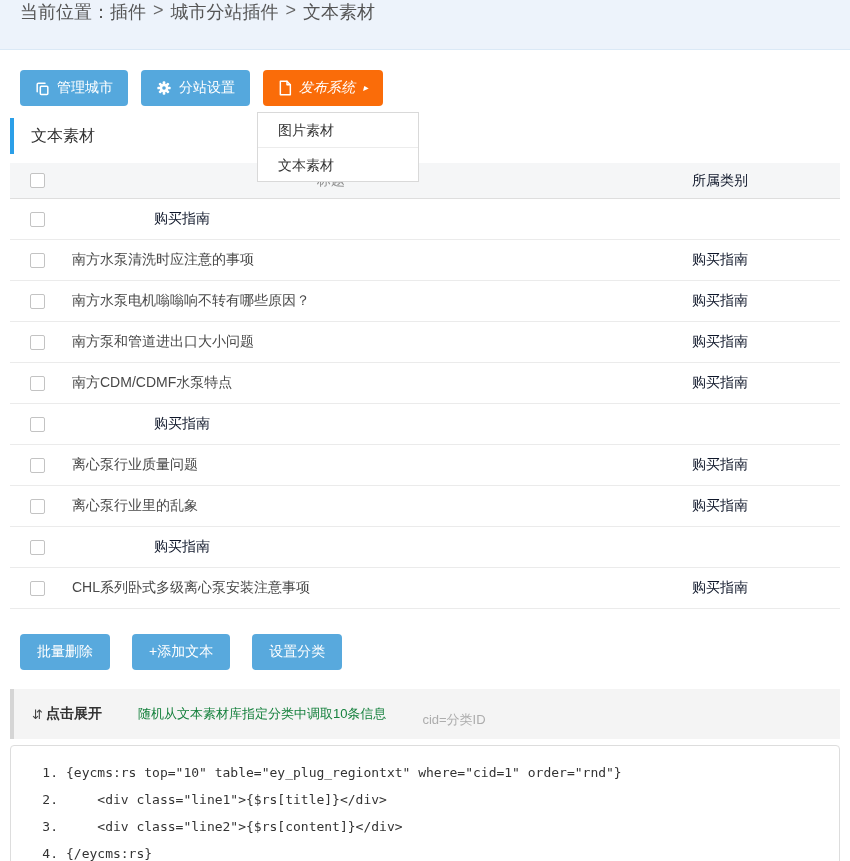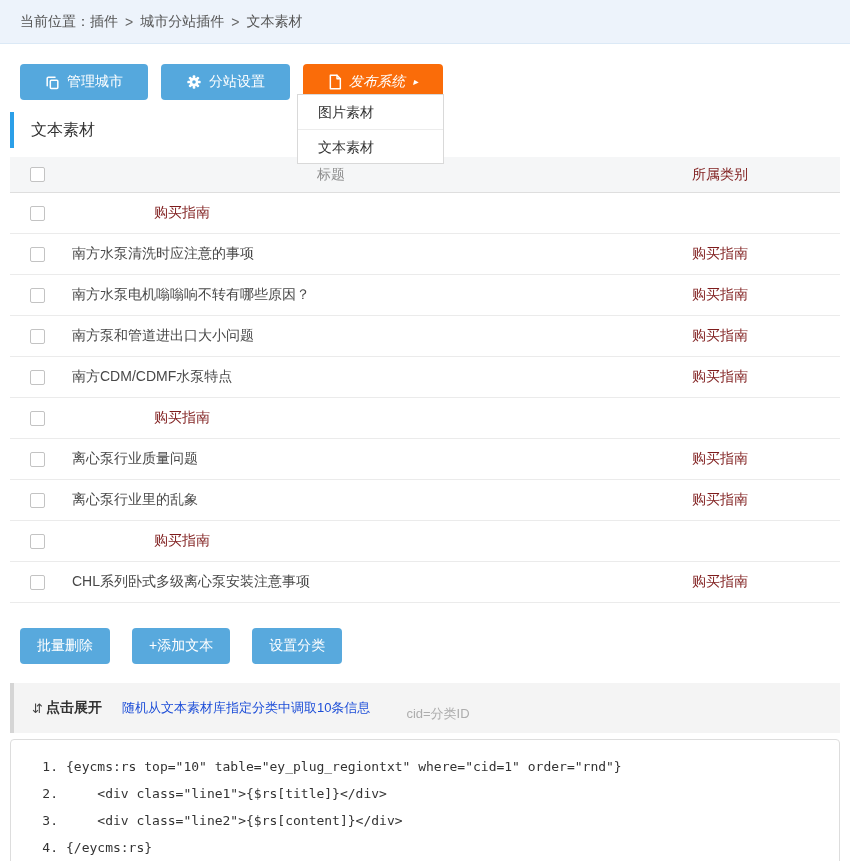--- a/index.html
+++ b/index.html
@@ -10,38 +10,38 @@
     --breadcrumb-border:#dbe9f6;
   }
   *{box-sizing:border-box;}
   html,body{margin:0;padding:0;}
   body{
     width:850px;height:861px;background:#fff;position:relative;overflow:hidden;
     font-family:"Liberation Sans",sans-serif;
   }
   
   .breadcrumb{
-    height:44px;background:var(--breadcrumb-bg);border-bottom:1px solid var(--breadcrumb-border);
-    display:flex;align-items:center;padding:0 20px;font-size:14px;color:#555;
+    height:50px;background:var(--breadcrumb-bg);border-bottom:1px solid var(--breadcrumb-border);
+    display:flex;align-items:flex-start;padding:0 20px;font-size:18px;color:#555;
   }
   .breadcrumb .sep{margin:0 7px;color:#666;}
   
   .toolbar{display:flex;gap:13px;margin:20px 0 0 20px;align-items:flex-start;}
   .btn{
-    display:inline-flex;align-items:center;gap:7px;height:36px;padding:0 25px;
+    display:inline-flex;align-items:center;gap:7px;height:36px;padding:0 15px;
     border:none;border-radius:4px;background:var(--blue);color:#fff;font-size:14px;cursor:pointer;
     font-family:"Liberation Sans",sans-serif;
   }
   .btn svg{display:block;}
   .btn-orange{background:var(--orange);font-style:italic;}
   .caret{font-size:10px;margin-left:1px;line-height:1;}
   .btn-wrap{position:relative;}
   
   .dropdown{
-    position:absolute;left:-6px;top:30px;width:147px;background:#fff;
+    position:absolute;left:-6px;top:42px;width:162px;background:#fff;
     border:1px solid #d9d9d9;z-index:20;
   }
   .dropdown-item{height:34px;line-height:34px;padding-left:20px;font-size:14px;color:#333;cursor:pointer;}
   .dropdown-item + .dropdown-item{border-top:1px solid #ececec;}
   
   .section-title{
     margin:12px 0 0 10px;border-left:4px solid var(--accent);padding-left:17px;
     height:36px;display:flex;align-items:center;font-size:16px;color:#333;
   }
   
@@ -50,36 +50,36 @@
     display:flex;align-items:center;height:36px;background:#f5f6f7;
     border-bottom:1px solid #dedede;color:#8c8c8c;font-size:14px;
   }
   .trow{
     display:flex;align-items:center;height:41px;border-bottom:1px solid #ebebeb;
     font-size:14px;color:#484848;background:#fff;
   }
   .col-check{width:52px;flex:0 0 52px;padding-left:20px;display:flex;align-items:center;}
   .col-title{flex:1;padding-left:10px;}
   .thead .col-title{text-align:center;padding-left:0;}
-  .col-cat{width:240px;flex:0 0 240px;text-align:center;color:#7f1d1d;}
+  .col-cat{width:240px;flex:0 0 240px;text-align:center;color:#0f172a;}
   input[type="checkbox"]{
     appearance:none;-webkit-appearance:none;width:15px;height:15px;margin:0;
     border:1px solid #c3c3c3;border-radius:2px;background:#fff;cursor:pointer;
   }
   
   .actions{display:flex;gap:22px;margin:25px 0 0 20px;}
   .actions .btn{padding:0 17px;background:#58a9dd;}
   
   .panel{
     margin:19px 10px 0 10px;height:50px;background:#f4f4f4;border-left:4px solid #d5d5d5;
     display:flex;align-items:center;padding-left:18px;
   }
   .panel-toggle{font-size:14px;color:#333;font-weight:bold;cursor:pointer;display:flex;align-items:center;gap:3px;}
   .panel-toggle .ticon{font-size:13px;font-weight:normal;color:#444;}
-  .panel-desc{font-size:13px;color:#1d4ed8;margin-left:20px;}
+  .panel-desc{font-size:13px;color:#15803d;margin-left:36px;}
   .panel-hint{font-size:13px;color:#adadad;margin-left:36px;margin-top:12px;}
   
   .codeblock{
     margin:6px 10px 0 10px;border:1px solid #ddd;border-radius:4px;background:#fff;
     padding:13px 0 12px 0;
   }
   .code-line{
     display:flex;font-family:"DejaVu Sans Mono",monospace;font-size:13px;
     line-height:27px;color:#333;white-space:pre;
   }

